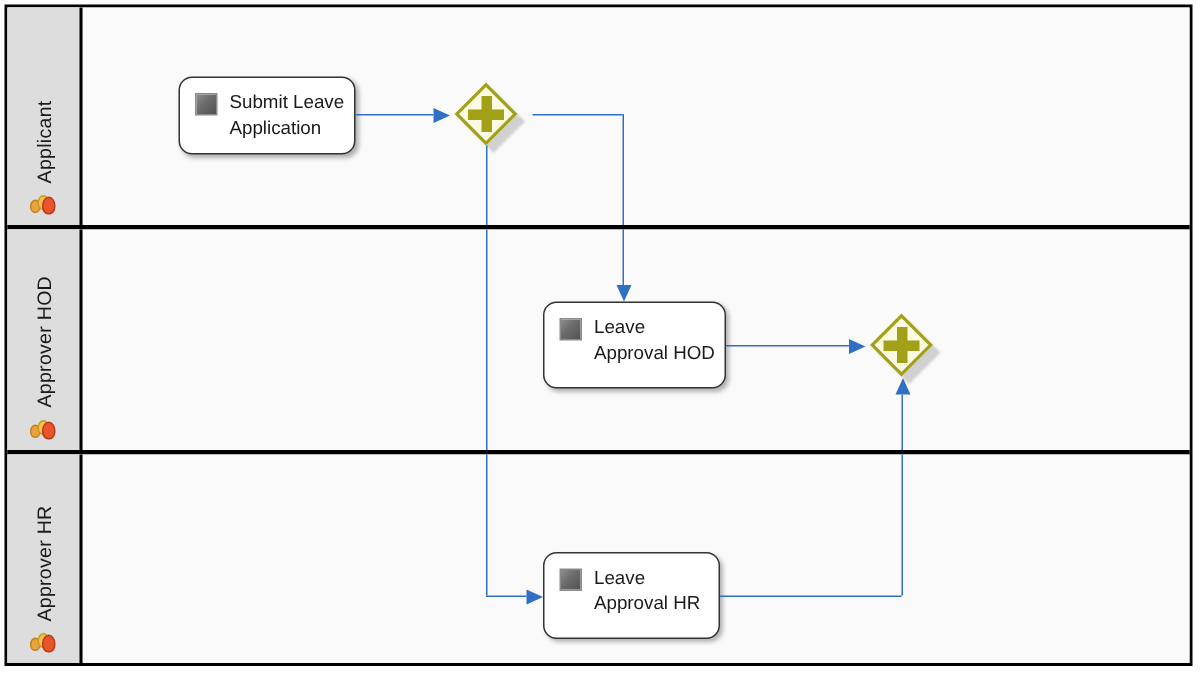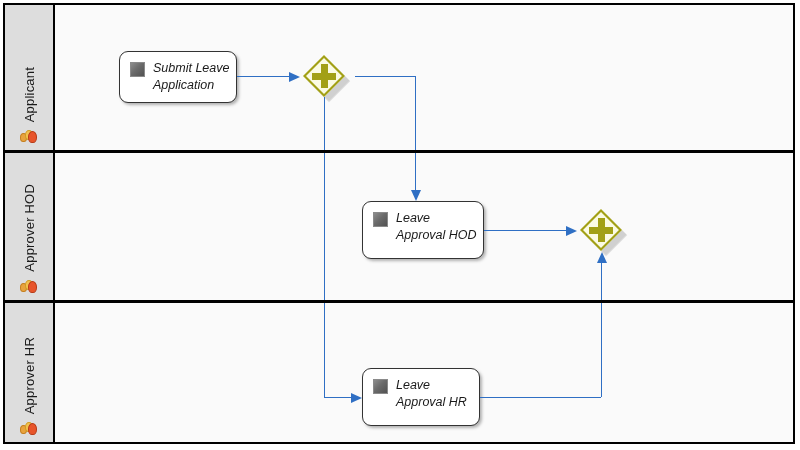--- a/index.html
+++ b/index.html
@@ -133,21 +133,20 @@
   }
   .task-label {
     position: absolute;
     left: 33px;
     top: 8px;
     right: 6px;
     font-size: 12.5px;
     line-height: 17px;
     color: #1a1a1a;
     white-space: pre-line;
-    font-style: italic;
   }
 
   
   .gateway {
     position: absolute;
     width: 42px;
     height: 42px;
   }
   .gw-shadow {
     position: absolute;

